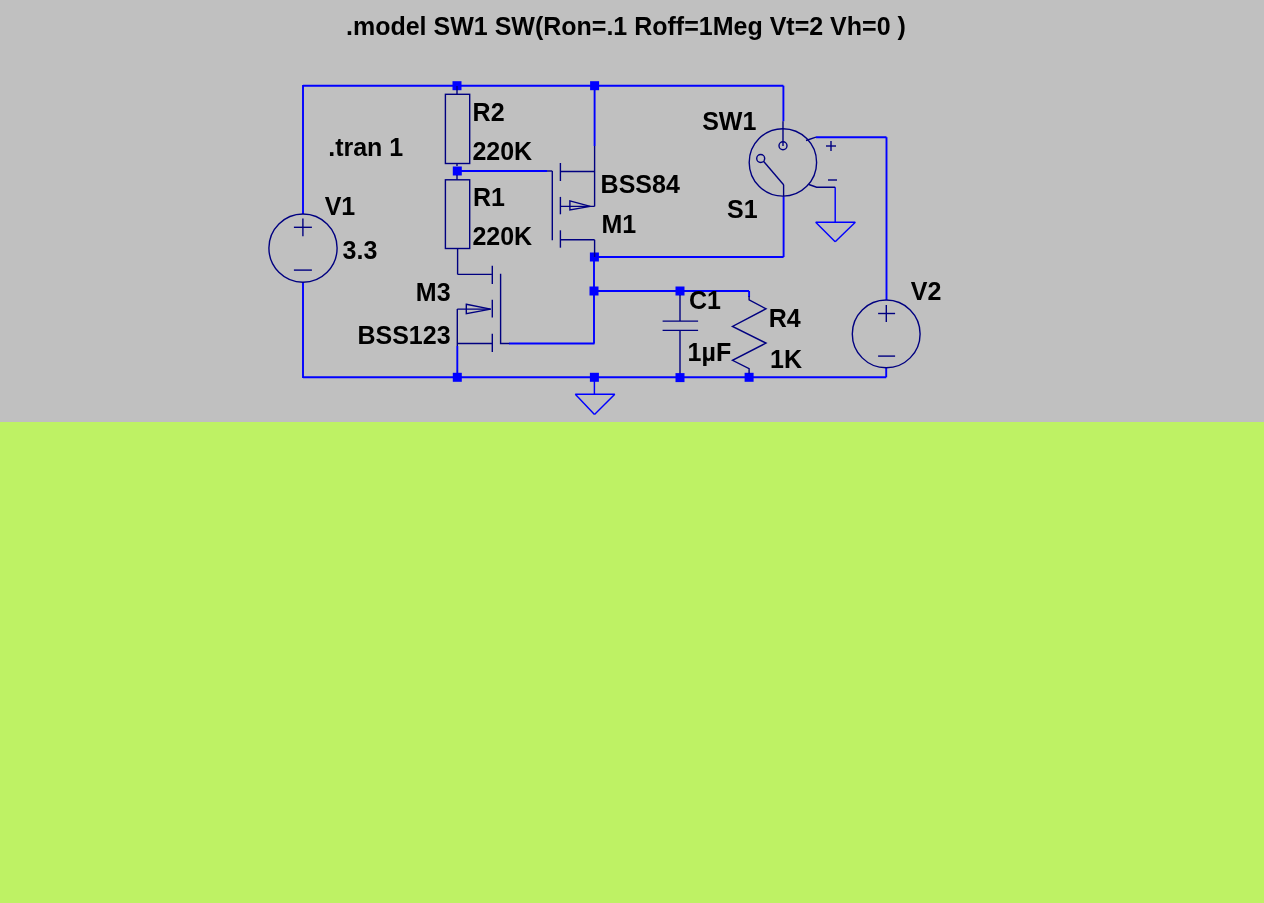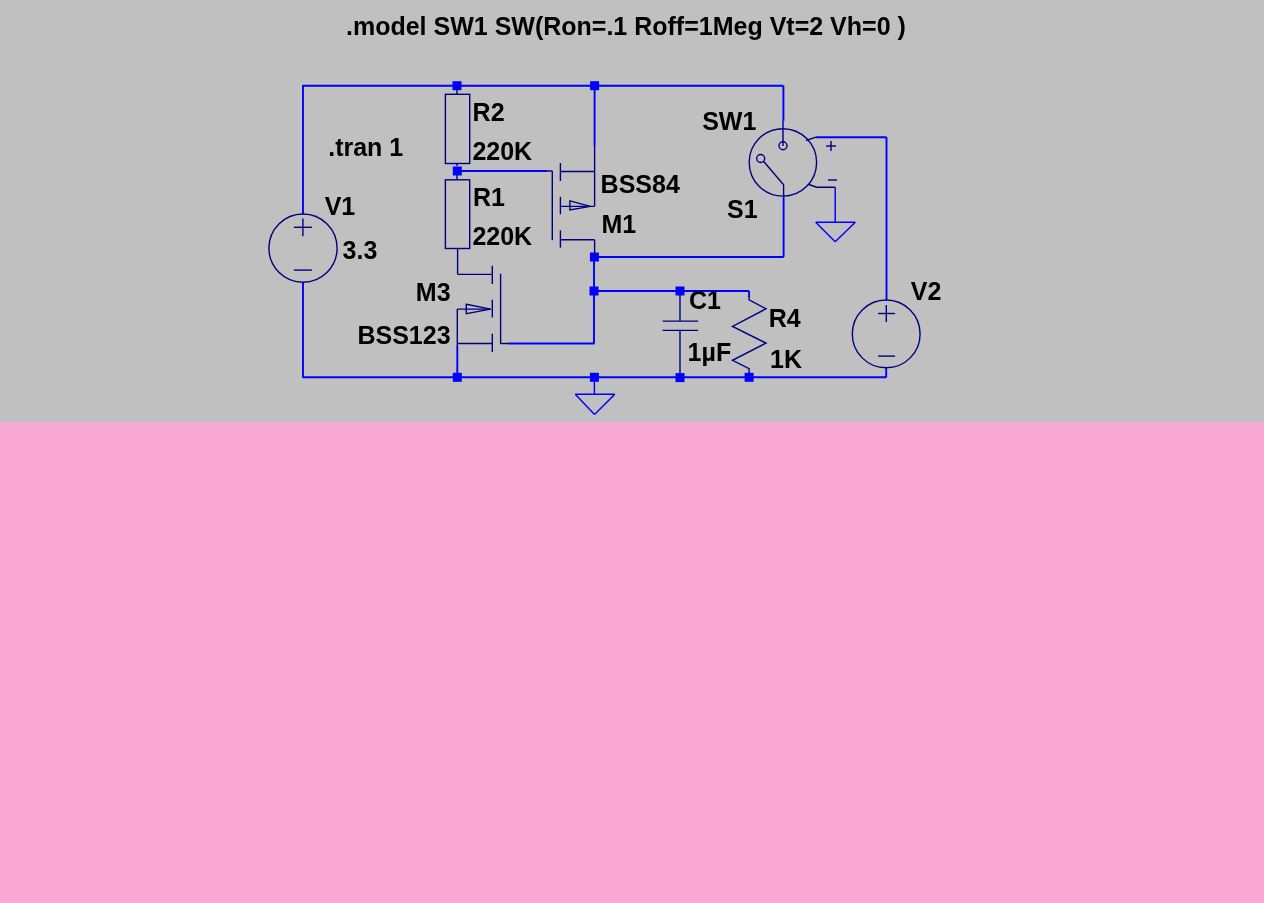--- a/index.html
+++ b/index.html
@@ -1,16 +1,16 @@
 <!DOCTYPE html>
 <html><head>
 <meta charset="utf-8">
 <style>
 html,body{margin:0;padding:0;background:#ffffff;}
-.page{position:relative;width:1264px;height:903px;background:#f9a8d4;overflow:hidden;text-decoration:underline;}
+.page{position:relative;width:1264px;height:903px;background:#bef264;overflow:hidden;text-decoration:underline;}
 svg{position:absolute;top:0;left:0;}
 text{font-family:"Liberation Sans",sans-serif;font-weight:bold;font-size:25px;fill:#000000;}
 </style>
 </head>
 <body>
 <div class="page">
 <svg width="1264" height="422" viewBox="0 0 1264 422">
 <rect x="0" y="0" width="1264" height="422" fill="#c0c0c0"></rect>
 
 <g stroke="#0000ff" stroke-width="1.9" fill="none">

